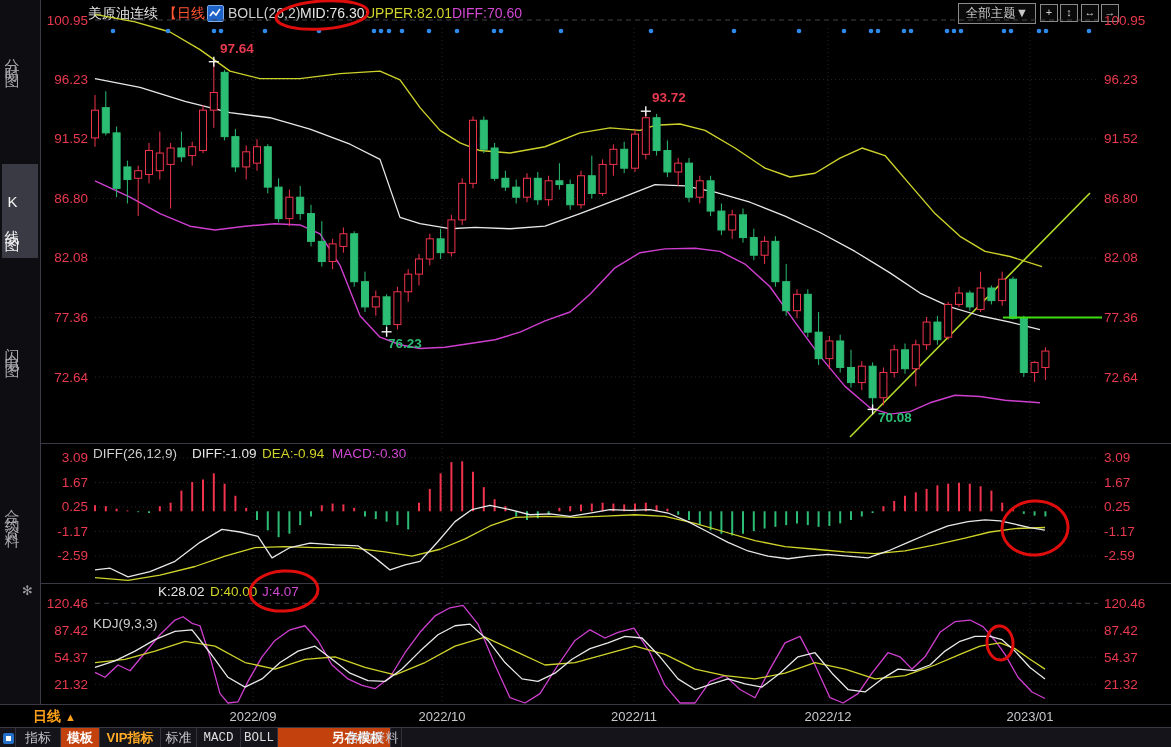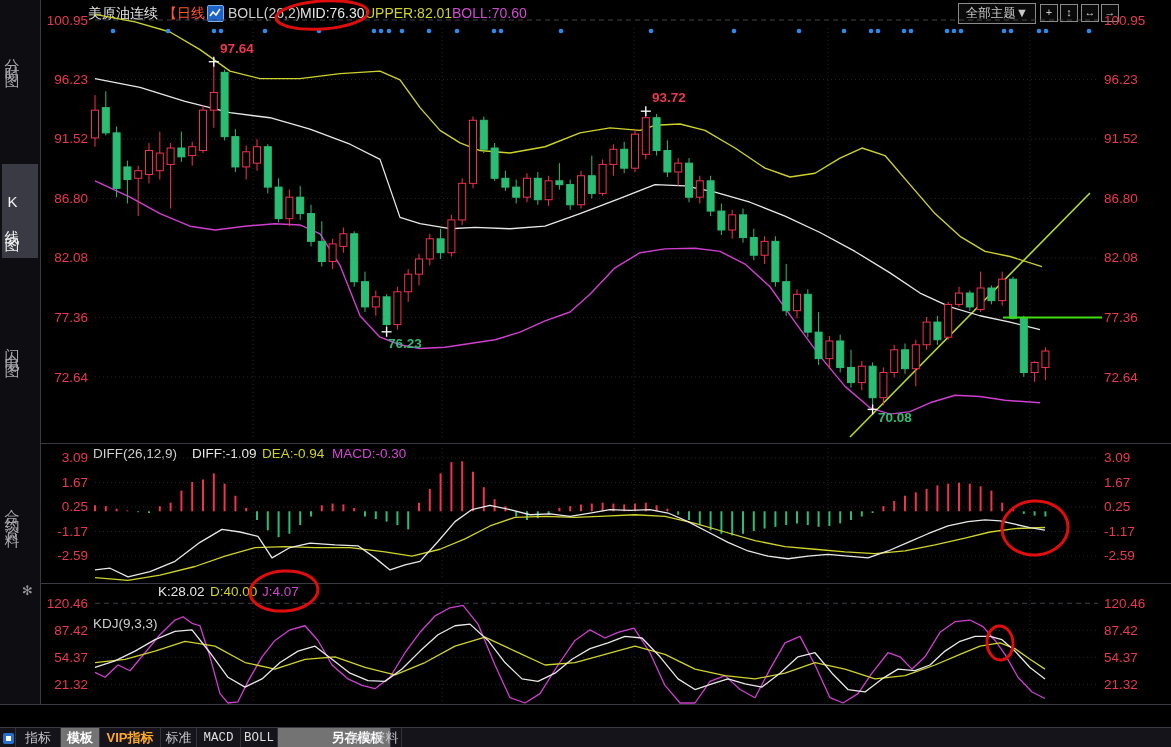--- a/index.html
+++ b/index.html
@@ -24,21 +24,21 @@
   
   .ind-row span{position:absolute;font-size:13.5px;white-space:nowrap;}
   
   .date-row{position:absolute;left:0;top:705px;width:1171px;height:22px;background:#000;}
   .period{position:absolute;left:33px;top:3px;color:#ffa21a;font-size:14px;font-weight:bold;cursor:pointer;}
   .dlabel{position:absolute;top:4px;width:80px;margin-left:-40px;text-align:center;color:#c8c8cc;font-size:13px;}
   
   .tabbar{position:absolute;left:0;top:727px;width:1171px;height:20px;background:#14141a;border-top:1px solid #3a3a44;}
   .tab{position:absolute;top:0;height:20px;line-height:20px;text-align:center;font-size:13px;color:#c4c4c9;
        border-right:1px solid #32323c;cursor:pointer;white-space:nowrap;}
-  .tab.hl{background:#737373;color:#fff;font-weight:bold;}
+  .tab.hl{background:#c2410c;color:#fff;font-weight:bold;}
   .tab.vip{color:#ffaa22;font-weight:bold;}
   .tab.mono{font-family:"Liberation Mono","DejaVu Sans Mono",monospace;font-size:12.5px;color:#dedede;}
   .spacer{position:absolute;left:0;top:0;width:15px;height:20px;border-right:1px solid #32323c;}
   .mini-ic{position:absolute;left:3px;top:733px;width:11px;height:11px;background:#2570c9;border-radius:2px;}
   .mini-ic i{display:block;width:5px;height:5px;background:#fff;margin:3px;}
   .kdj-gear{position:absolute;left:22px;top:583px;color:#9a9aa0;font-size:13px;}
   svg.overlay{position:absolute;left:0;top:0;pointer-events:none;}
 </style>
 </head>
 <body>
@@ -56,21 +56,21 @@
     <span style="left:88px;" class="t-white">美原油连续</span>
     <span style="left:163px;" class="t-red">【日线】</span>
     <span class="kicon">
       <svg width="15" height="15">
           <polyline points="2,10 5,6 8,9 12,3" stroke="#fff" stroke-width="1.5" fill="none"></polyline>
         </svg>
     </span>
     <span style="left:228px;" class="t-gray">BOLL(26,2)</span>
     <span style="left:300px;" class="t-white">MID:76.30</span>
     <span style="left:365px;text-align:center;" class="t-yellow">UPPER:82.01</span>
-    <span style="left:452px;" class="t-magenta">BOLL:70.60</span>
+    <span style="left:452px;" class="t-magenta">DIFF:70.60</span>
   </div>
   <div class="theme-box">全部主题▼</div>
   <div class="tool" style="left:1040px;">+</div>
   <div class="tool" style="left:1060px;">↕</div>
   <div class="tool" style="left:1081px;">↔</div>
   <div class="tool" style="left:1101px;">→</div>
 
   <div class="ind-row">
     <span style="left:93px;top:446px;" class="t-gray">DIFF(26,12,9)</span>
     <span style="left:192px;top:446px;" class="t-white">DIFF:-1.09</span>
@@ -79,20 +79,31 @@
   </div>
 
   <div class="kdj-gear">✻</div>
   <div class="ind-row">
     <span style="left:93px;top:616px;" class="t-gray">KDJ(9,3,3)</span>
     <span style="left:158px;top:584px;" class="t-white">K:28.02</span>
     <span style="left:210px;top:584px;" class="t-yellow">D:40.00</span>
     <span style="left:262px;top:584px;" class="t-magenta">J:4.07</span>
   </div>
 
+  <div class="date-row">
+    <span class="period">
+      <span>日线</span>
+      <span style="font-size:11px;">▲</span>
+    </span>
+    <span class="dlabel" style="left:253px;">2022/09</span>
+    <span class="dlabel" style="left:442px;">2022/10</span>
+    <span class="dlabel" style="left:634px;">2022/11</span>
+    <span class="dlabel" style="left:828px;">2022/12</span>
+    <span class="dlabel" style="left:1030px;">2023/01</span>
+  </div>
 
   <div class="tabbar">
     <div class="spacer"></div>
     <div class="tab" style="left:16px;width:44px;">指标</div>
     <div class="tab hl" style="left:61px;width:38px;">模板</div>
     <div class="tab vip" style="left:100px;width:60px;">VIP指标</div>
     <div class="tab" style="left:161px;width:35px;">标准</div>
     <div class="tab mono" style="left:197px;width:43px;">MACD</div>
     <div class="tab mono" style="left:241px;width:36px;">BOLL</div>
     <div class="tab hl" style="left:278px;width:65px;padding-left:47px;">另存模板</div>

